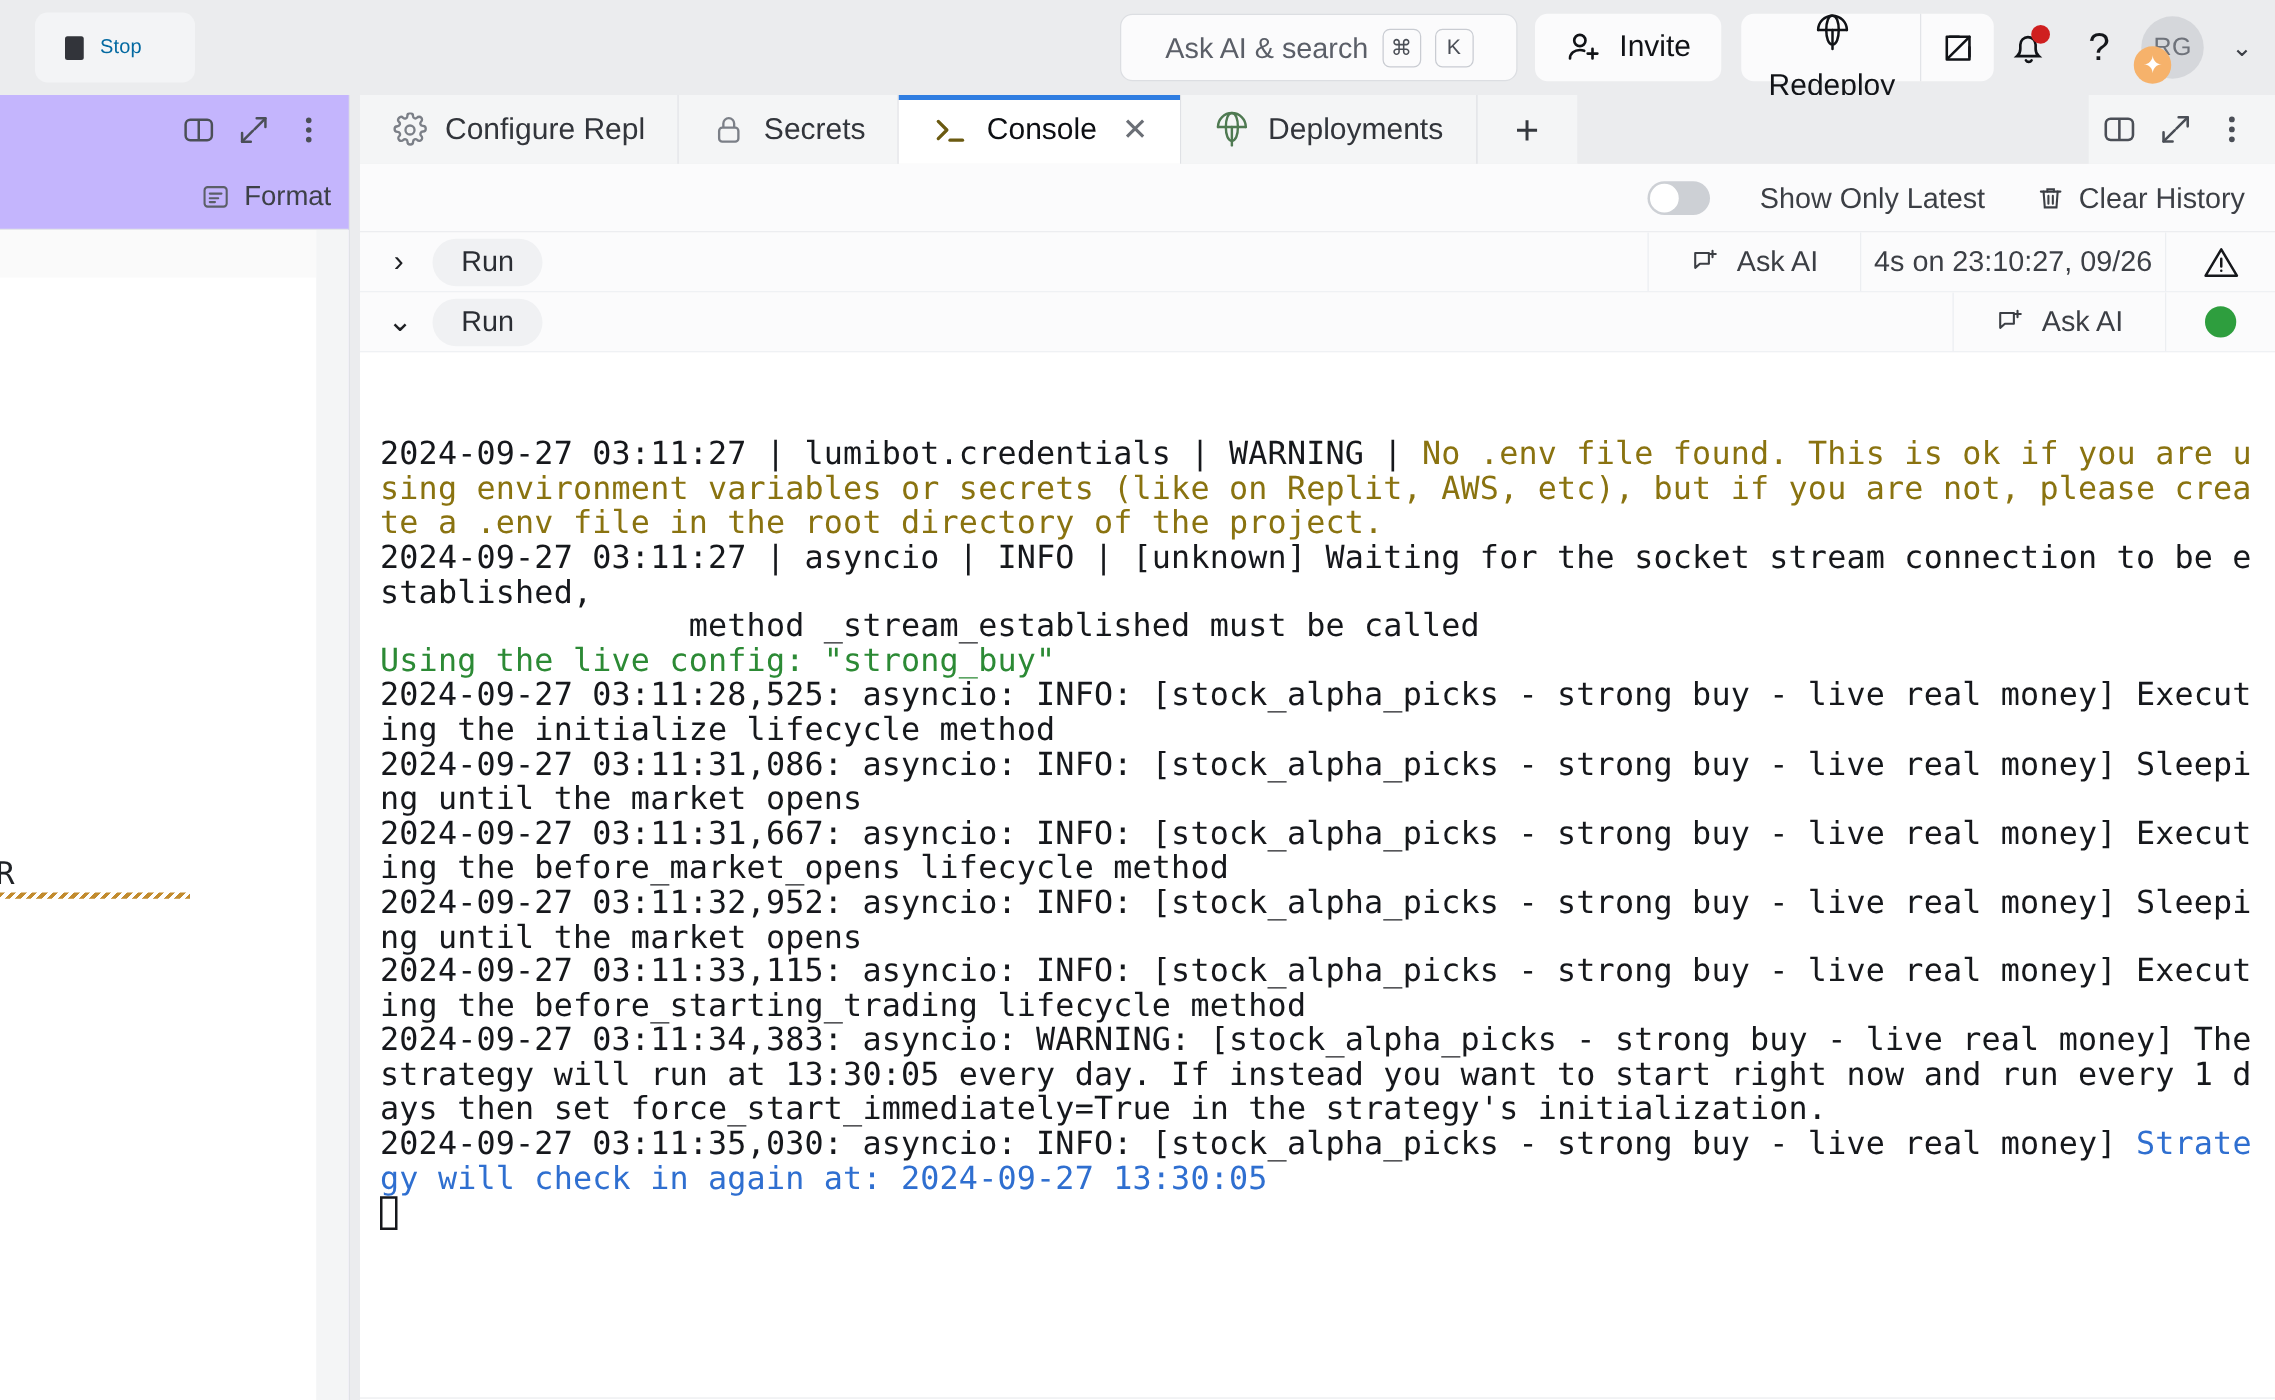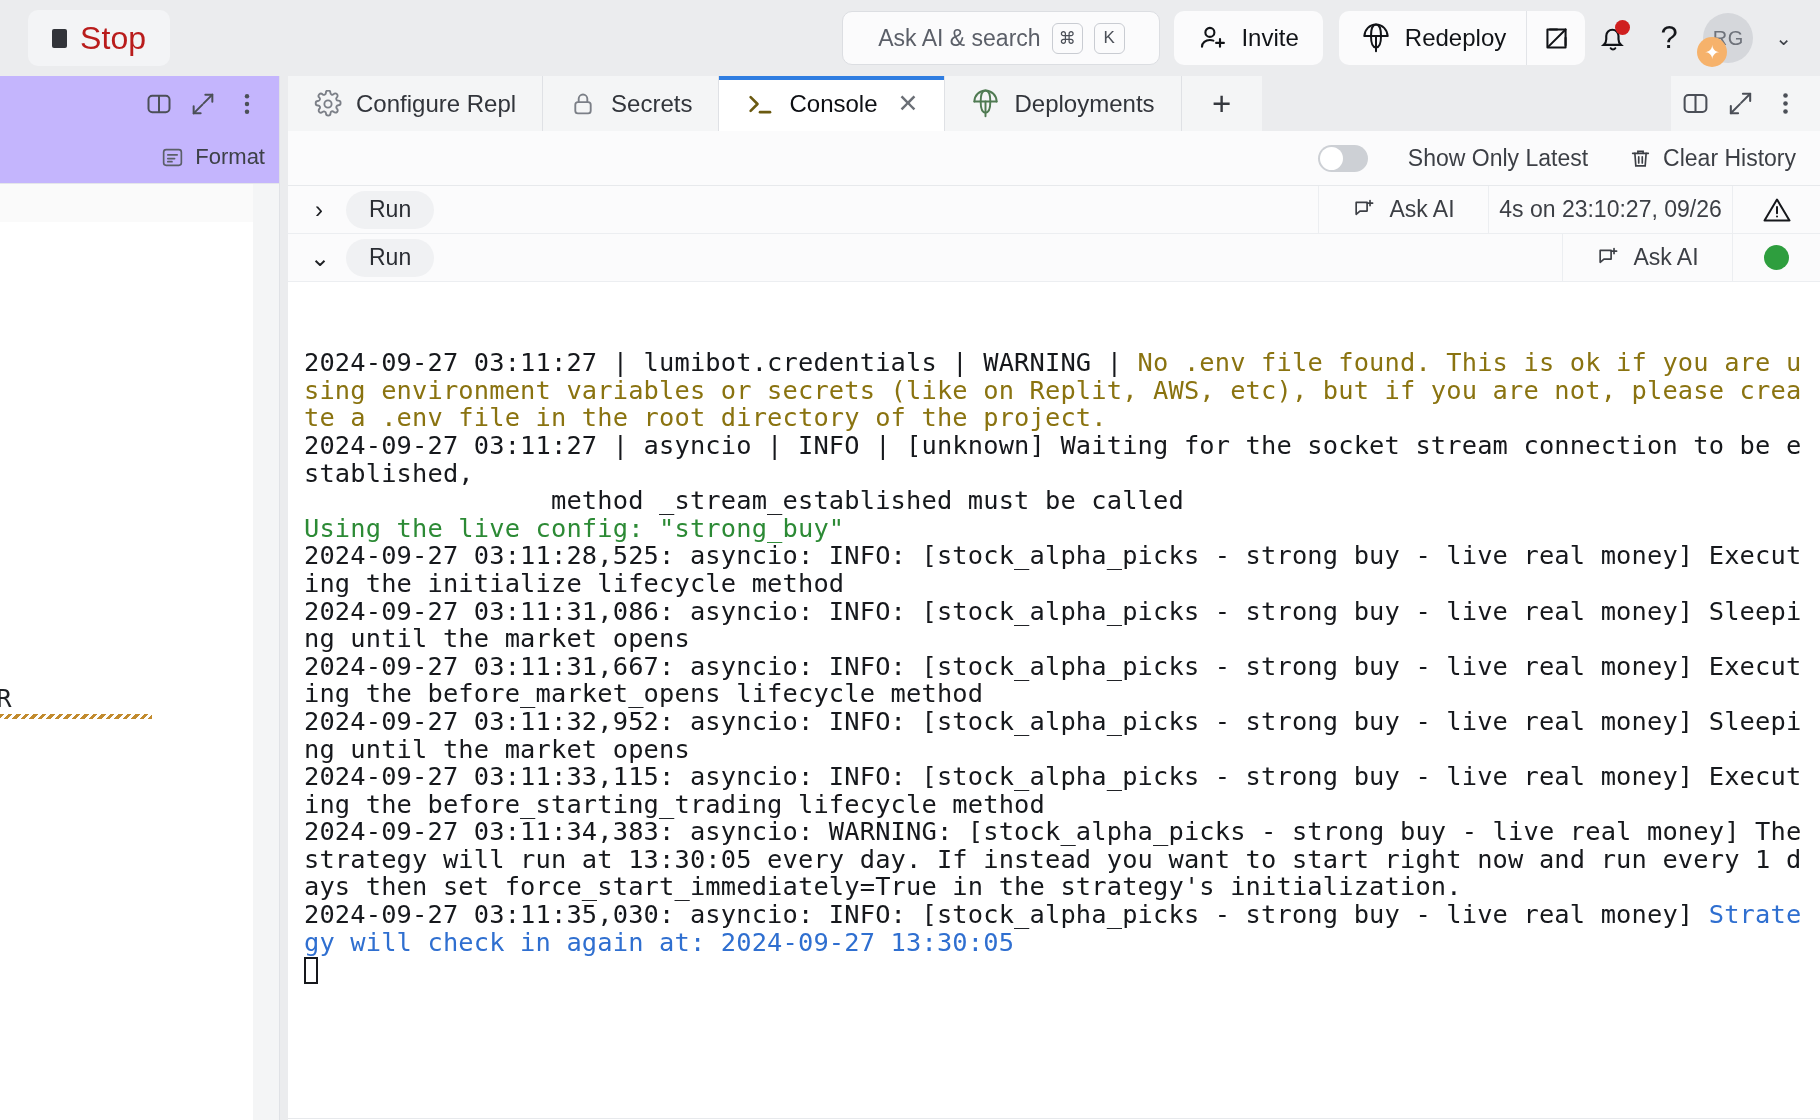--- a/index.html
+++ b/index.html
@@ -19,24 +19,24 @@
   }
   .stop-btn {
     margin-left: 28px;
     height: 56px; min-width: 128px;
     background: #f3f4f6; border-radius: 10px;
     display: flex; align-items: center; gap: 13px;
     padding: 0 24px;
     cursor: pointer;
   }
   .stop-square { width: 15px; height: 19px; background: #32343a; border-radius: 2px; }
-  .stop-label { font-size: 32px; color: #b91c1c; font-weight: 400; letter-spacing: .1px; }
+  .stop-label { font-size: 16px; color: #0369a1; font-weight: 400; letter-spacing: .1px; }
 
   .topbar-right {
-    position: absolute; right: 22px; top: 0; height: 76px;
+    position: absolute; right: 12px; top: 0; height: 76px;
     display: flex; align-items: center;
   }
   .search-pill {
     height: 54px; width: 318px;
     background: #fbfbfc; border: 1px solid #dcdee2; border-radius: 10px;
     display: flex; align-items: center; justify-content: center; gap: 11px;
     cursor: text;
   }
   .search-pill .ph { font-size: 23px; color: #5b5f68; }
   .kbd {
@@ -54,20 +54,21 @@
 
   .redeploy-group {
     margin-left: 16px; height: 54px;
     background: #fbfbfc; border-radius: 10px;
     display: flex; align-items: center; cursor: pointer;
   }
   .redeploy-main {
     height: 54px; padding: 0 20px 0 22px;
     display: flex; align-items: center; gap: 14px;
     border-right: 1px solid #e2e4e8;
+    flex-direction: column;
   }
   .redeploy-main .lbl { font-size: 24px; color: #111317; }
   .redeploy-ext { width: 58px; height: 54px; display: flex; align-items: center; justify-content: center; }
 
   .icon-btn { width: 56px; height: 56px; display: flex; align-items: center; justify-content: center; cursor: pointer; position: relative; }
   .bell-dot {
     position: absolute; top: 10px; right: 11px;
     width: 15px; height: 15px; border-radius: 50%; background: #cf1f1f;
   }
   .qmark { font-size: 31px; color: #15171b; }

